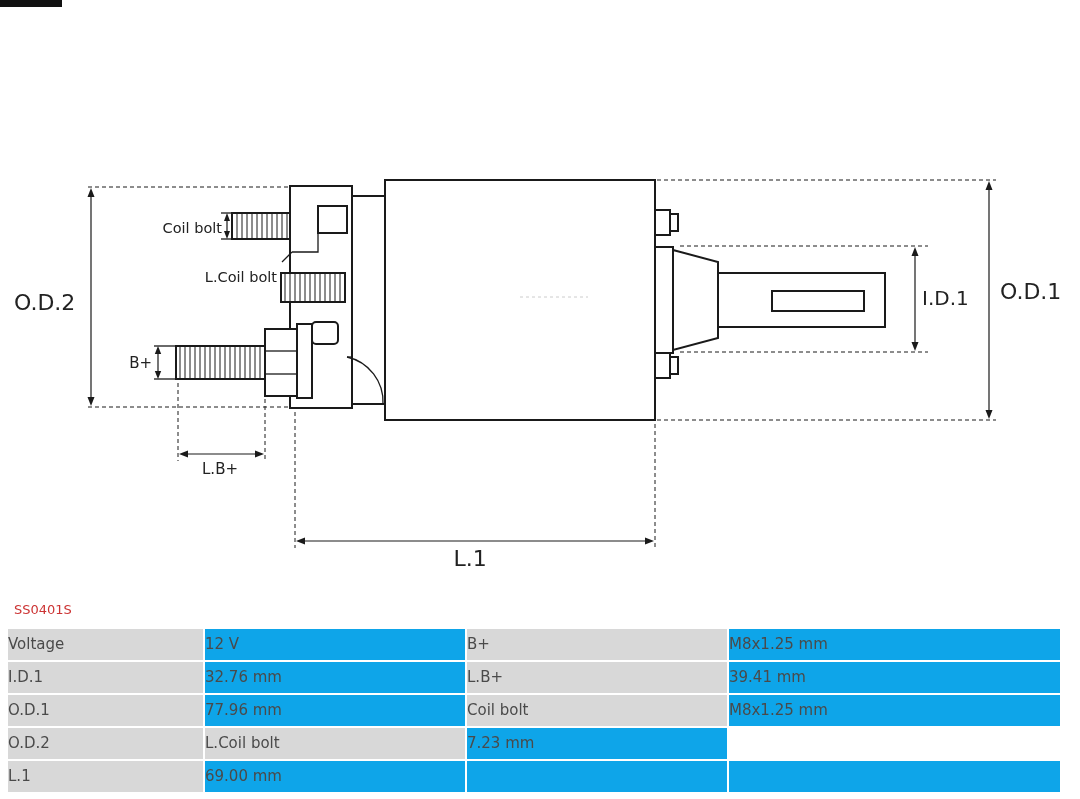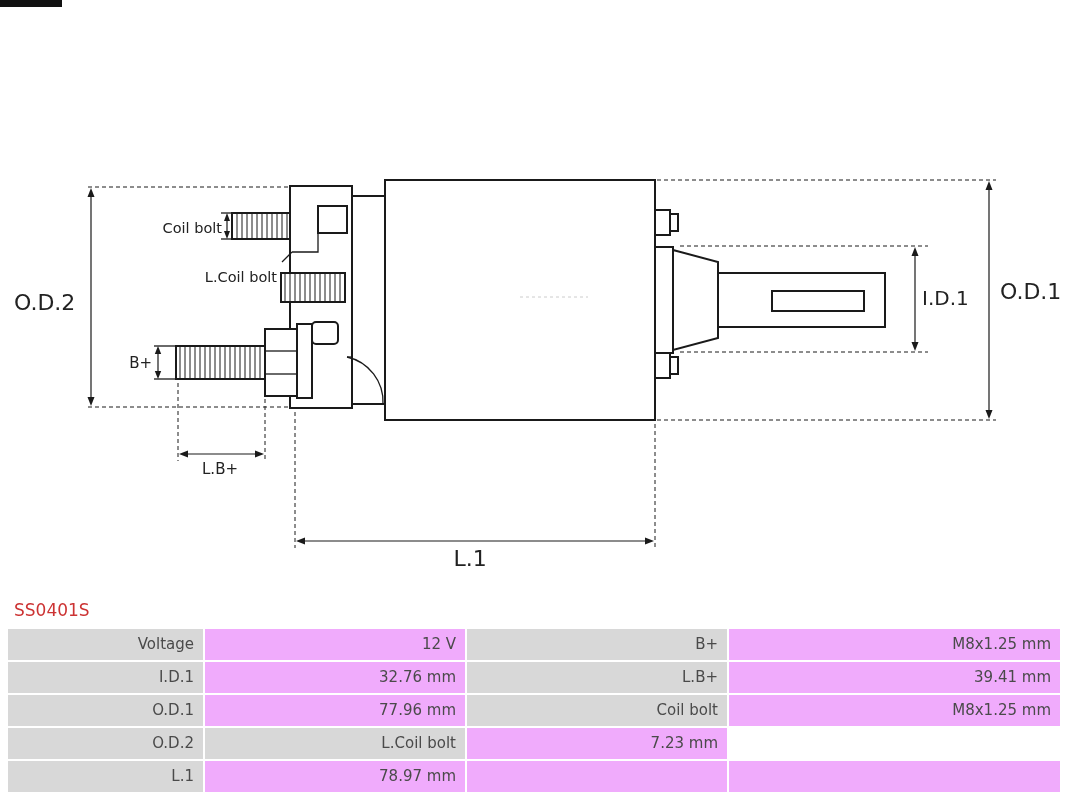--- a/index.html
+++ b/index.html
@@ -20,21 +20,21 @@
     background: #111111;
   }
 
   .drawing-wrap { position: absolute; top: 0; left: 0; }
   .drawing-wrap svg { display: block; }
 
   .product-title {
     position: absolute;
     top: 600px;
     left: 14px;
-    font-size: 17px;
+    font-size: 13px;
     line-height: 20px;
     color: #cc3333;
   }
 
   .spec-table {
     position: absolute;
     top: 629px;
     left: 8px;
     width: 1052px;
     display: grid;
@@ -42,29 +42,28 @@
   }
   .spec-row {
     display: grid;
     grid-template-columns: 195px 260px 260px 331px;
     column-gap: 2px;
   }
   .cell {
     height: 31px;
     line-height: 31px;
     box-sizing: border-box;
-    text-align: right;
     padding-right: 9px;
     font-size: 15px;
     color: #4a4a4a;
     overflow: hidden;
     white-space: nowrap;
   }
   .cell.label { background: #d8d8d8; }
-  .cell.value { background: #f0abfc; }
+  .cell.value { background: #0ea5e9; }
 </style>
 </head>
 <body>
 
 <div class="page">
 
   <div class="logo-strip"></div>
 
   <div class="drawing-wrap">
     <svg width="1080" height="590" viewBox="0 0 1080 590">
@@ -197,19 +196,19 @@
     </div>
 
     <div class="spec-row">
       <div class="cell label">O.D.2</div>
       <div class="cell label">L.Coil bolt</div>
       <div class="cell value">7.23 mm</div>
     </div>
 
     <div class="spec-row">
       <div class="cell label">L.1</div>
-      <div class="cell value">78.97 mm</div>
+      <div class="cell value">69.00 mm</div>
       <div class="cell value"></div>
       <div class="cell value"></div>
     </div>
 
   </div>
 </div>
 
 </body></html>

